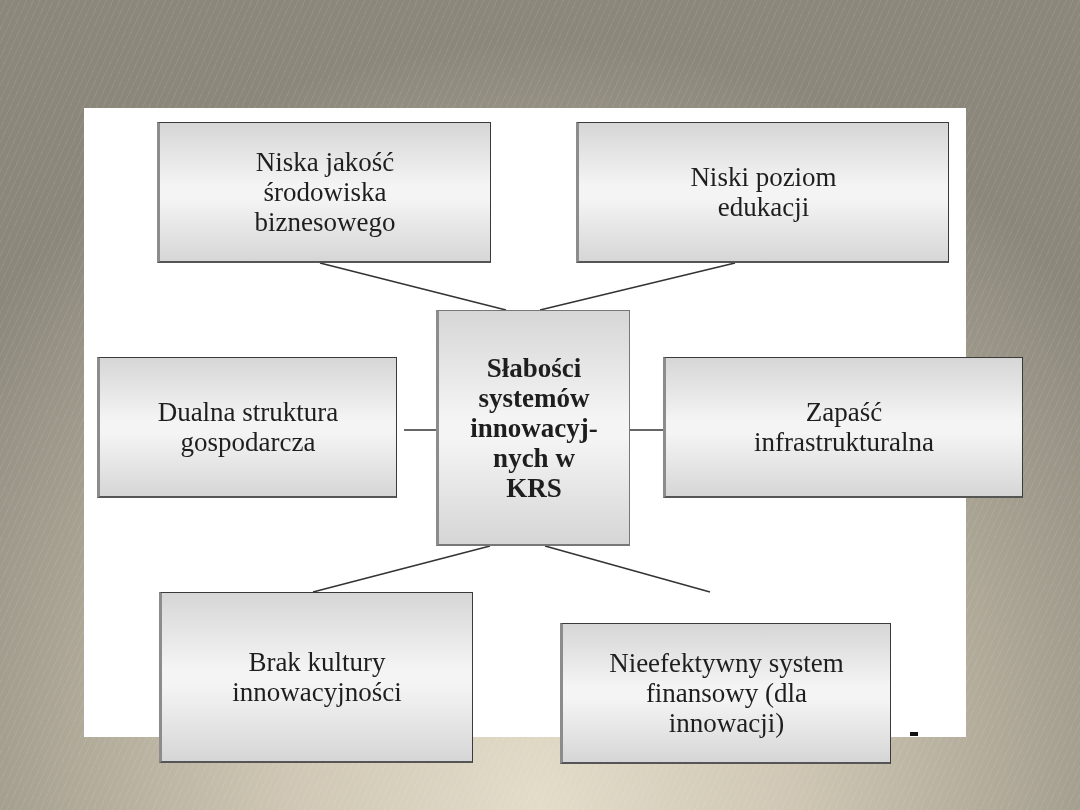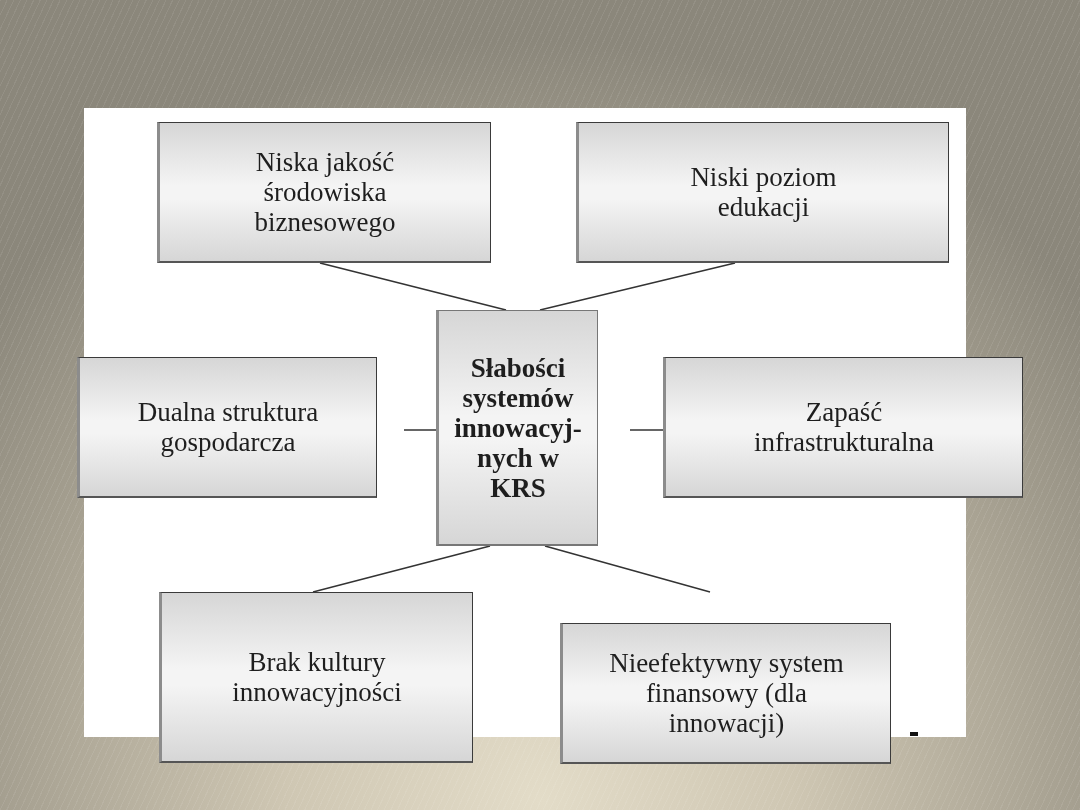--- a/index.html
+++ b/index.html
@@ -51,31 +51,31 @@
   <span>Niska jakość
 środowiska
 biznesowego</span>
 </div>
 
 <div class="box" style="left:576px; top:122px; width:373px; height:141px;">
   <span>Niski poziom
 edukacji</span>
 </div>
 
-<div class="box" style="left:77px; top:357px; width:300px; height:141px;">
+<div class="box" style="left:97px; top:357px; width:300px; height:141px;">
   <span>Dualna struktura
 gospodarcza</span>
 </div>
 
 <div class="box" style="left:663px; top:357px; width:360px; height:141px;">
   <span>Zapaść
 infrastrukturalna</span>
 </div>
 
-<div class="box center" style="left:436px; top:310px; width:162px; height:236px;">
+<div class="box center" style="left:436px; top:310px; width:194px; height:236px;">
   <span>Słabości
 systemów
 innowacyj-
 nych w
 KRS</span>
 </div>
 
 <div class="box" style="left:159px; top:592px; width:314px; height:171px;">
   <span>Brak kultury
 innowacyjności</span>

